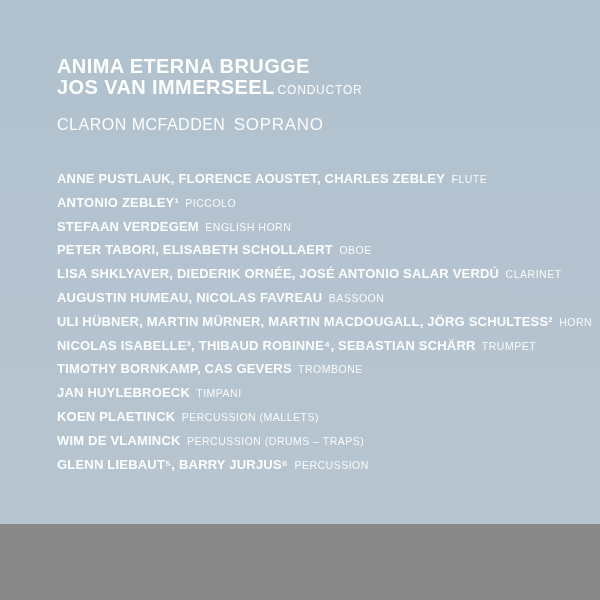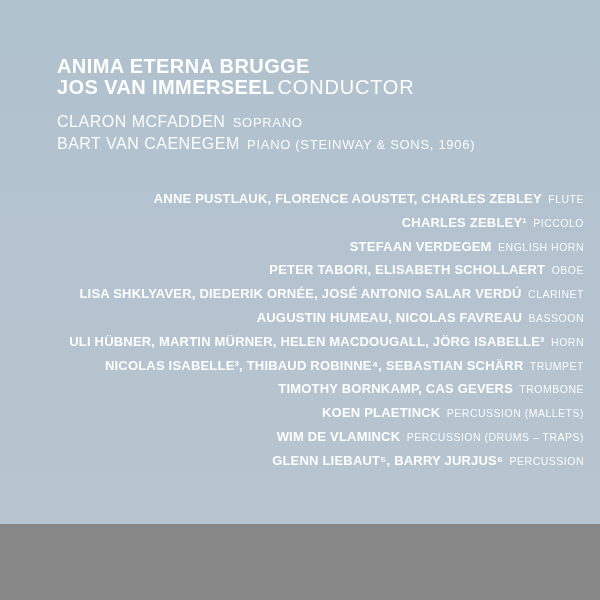--- a/index.html
+++ b/index.html
@@ -27,46 +27,46 @@
   
   .ensemble-line, .conductor-line {
     font-size: 20px;
     font-weight: 700;
     line-height: 21px;
     letter-spacing: 0.4px;
     color: #fdfefe;
     white-space: nowrap;
   }
   .conductor-role {
-    font-size: 20px;
+    font-size: 12px;
     font-weight: 400;
     letter-spacing: 0.8px;
     margin-left: 3px;
     color: rgba(255,255,255,0.97);
   }
 
   
   .soloists { margin-top: 13px; }
   .soloist-row {
     font-size: 16px;
     font-weight: 400;
     line-height: 21px;
     letter-spacing: 0.5px;
     white-space: nowrap;
     color: #fcfdfe;
   }
   .soloist-role {
-    font-size: 13px;
+    font-size: 17px;
     letter-spacing: 0.7px;
     margin-left: 3px;
     color: rgba(255,255,255,0.95);
   }
 
   
-  .roster { margin-top: 32px; text-align: right; }
+  .roster { margin-top: 32px; }
   .roster-row {
     line-height: 21.8px;
     white-space: nowrap;
   }
   .roster-names {
     font-size: 13px;
     font-weight: 700;
     letter-spacing: 0.2px;
     color: #fdfefe;
   }
@@ -89,32 +89,29 @@
       <div class="conductor-line">
         <span>JOS VAN IMMERSEEL</span><span class="conductor-role">CONDUCTOR</span>
       </div>
     </div>
 
     <div class="soloists">
   <div class="soloist-row">
     <span class="soloist-name">CLARON MCFADDEN</span><span class="soloist-role"> SOPRANO</span>
   </div>
 
-  <div class="soloist-row">
-    <span class="soloist-name">BART VAN CAENEGEM</span><span class="soloist-role"> PIANO (STEINWAY &amp; SONS, 1906)</span>
-  </div>
 </div>
 
     <div class="roster">
   <div class="roster-row">
     <span class="roster-names">ANNE PUSTLAUK, FLORENCE AOUSTET, CHARLES ZEBLEY</span><span class="roster-instrument"> FLUTE</span>
   </div>
 
   <div class="roster-row">
-    <span class="roster-names">CHARLES ZEBLEY¹</span><span class="roster-instrument"> PICCOLO</span>
+    <span class="roster-names">ANTONIO ZEBLEY¹</span><span class="roster-instrument"> PICCOLO</span>
   </div>
 
   <div class="roster-row">
     <span class="roster-names">STEFAAN VERDEGEM</span><span class="roster-instrument"> ENGLISH HORN</span>
   </div>
 
   <div class="roster-row">
     <span class="roster-names">PETER TABORI, ELISABETH SCHOLLAERT</span><span class="roster-instrument"> OBOE</span>
   </div>
 
@@ -122,33 +119,36 @@
     <span class="roster-names">LISA SHKLYAVER, DIEDERIK ORNÉE, JOSÉ ANTONIO SALAR VERDÚ</span><span class="roster-instrument"> CLARINET</span>
   </div>
 
 
   <div class="roster-row">
     <span class="roster-names">AUGUSTIN HUMEAU, NICOLAS FAVREAU</span><span class="roster-instrument"> BASSOON</span>
   </div>
 
 
   <div class="roster-row">
-    <span class="roster-names">ULI HÜBNER, MARTIN MÜRNER, HELEN MACDOUGALL, JÖRG ISABELLE³</span><span class="roster-instrument"> HORN</span>
+    <span class="roster-names">ULI HÜBNER, MARTIN MÜRNER, MARTIN MACDOUGALL, JÖRG SCHULTESS²</span><span class="roster-instrument"> HORN</span>
   </div>
 
   <div class="roster-row">
     <span class="roster-names">NICOLAS ISABELLE³, THIBAUD ROBINNE⁴, SEBASTIAN SCHÄRR</span><span class="roster-instrument"> TRUMPET</span>
   </div>
 
   <div class="roster-row">
     <span class="roster-names">TIMOTHY BORNKAMP, CAS GEVERS</span><span class="roster-instrument"> TROMBONE</span>
   </div>
 
 
 
+  <div class="roster-row">
+    <span class="roster-names">JAN HUYLEBROECK</span><span class="roster-instrument"> TIMPANI</span>
+  </div>
 
   <div class="roster-row">
     <span class="roster-names">KOEN PLAETINCK</span><span class="roster-instrument"> PERCUSSION (MALLETS)</span>
   </div>
 
   <div class="roster-row">
     <span class="roster-names">WIM DE VLAMINCK</span><span class="roster-instrument"> PERCUSSION (DRUMS – TRAPS)</span>
   </div>
 
   <div class="roster-row">

